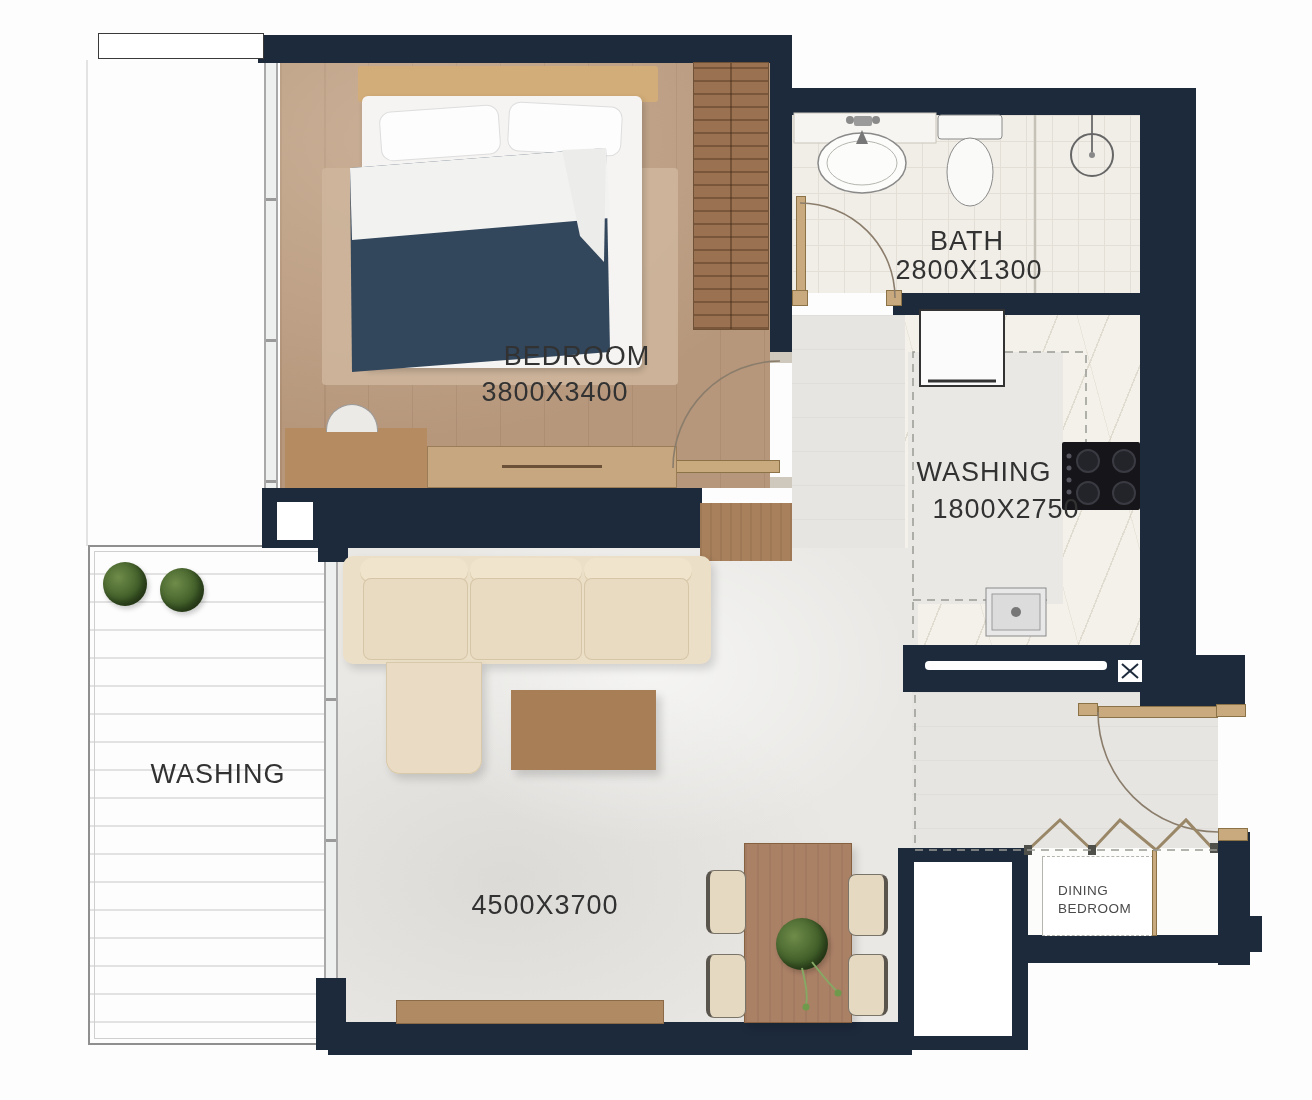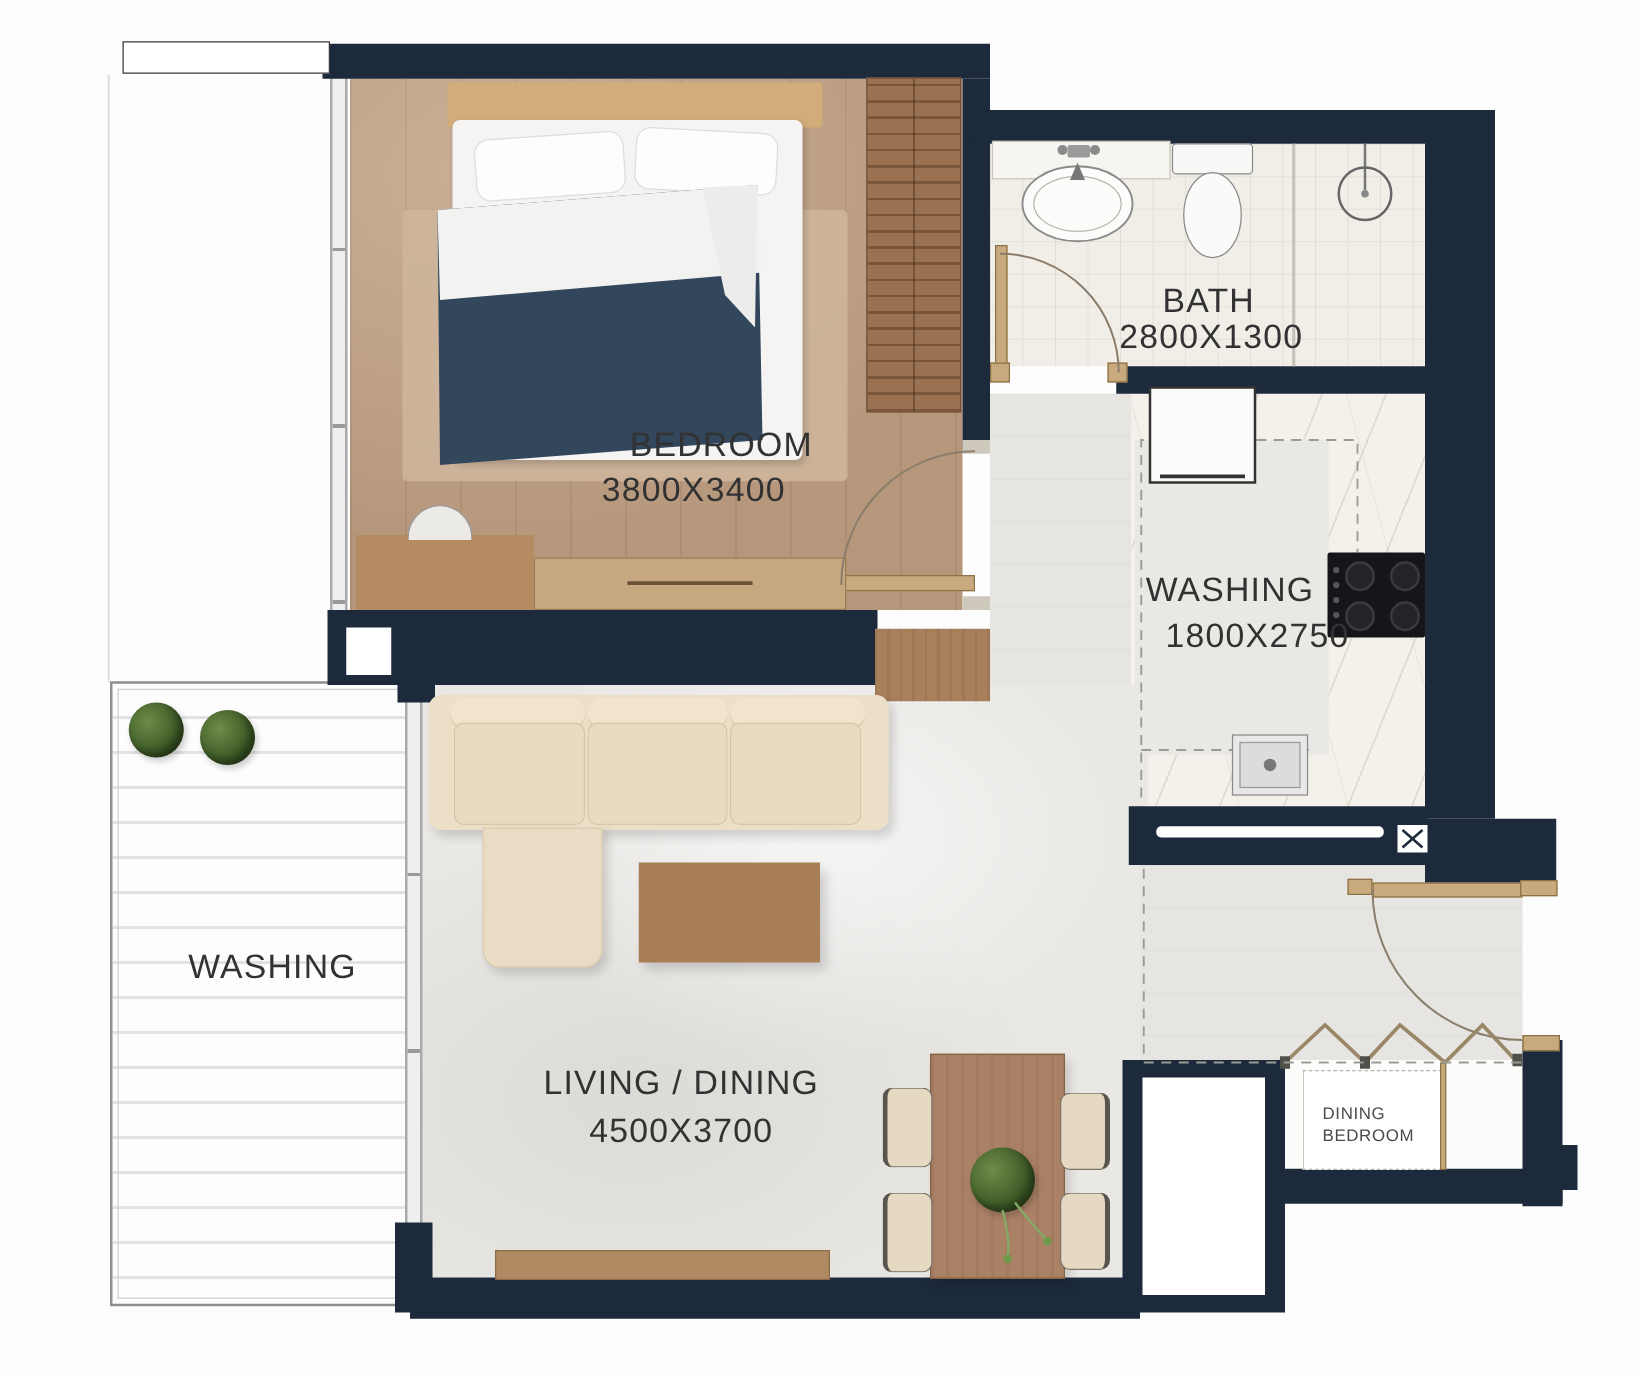--- a/index.html
+++ b/index.html
@@ -204,21 +204,20 @@
 
   <div class="room-label" style="left:553px;top:356px;margin-left:24px;">BEDROOM</div>
   <div class="room-label" style="left:555px;top:392px;">3800X3400</div>
 
   <div class="room-label" style="left:967px;top:241px;">BATH</div>
   <div class="room-label" style="left:969px;top:270px;">2800X1300</div>
 
   <div class="room-label" style="left:984px;top:472px;">WASHING</div>
   <div class="room-label" style="left:986px;top:509px;margin-left:20px;">1800X2750</div>
 
-  <div class="room-label" style="left:545px;top:867px;">LIVING / DINING</div>
   <div class="room-label" style="left:545px;top:905px;">4500X3700</div>
 
   <div class="room-label" style="left:218px;top:774px;">WASHING</div>
 
   <div class="small-label" style="left:1058px;top:882px;">
     <div>DINING</div>
     <div>BEDROOM</div>
   </div>
 
 </div>

